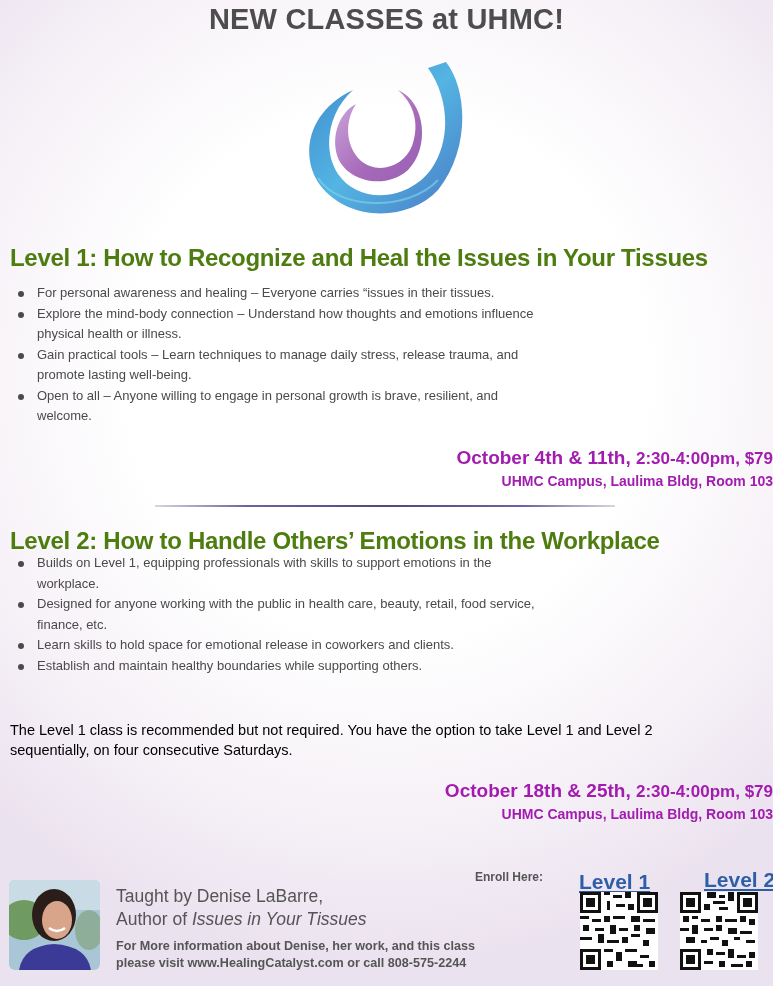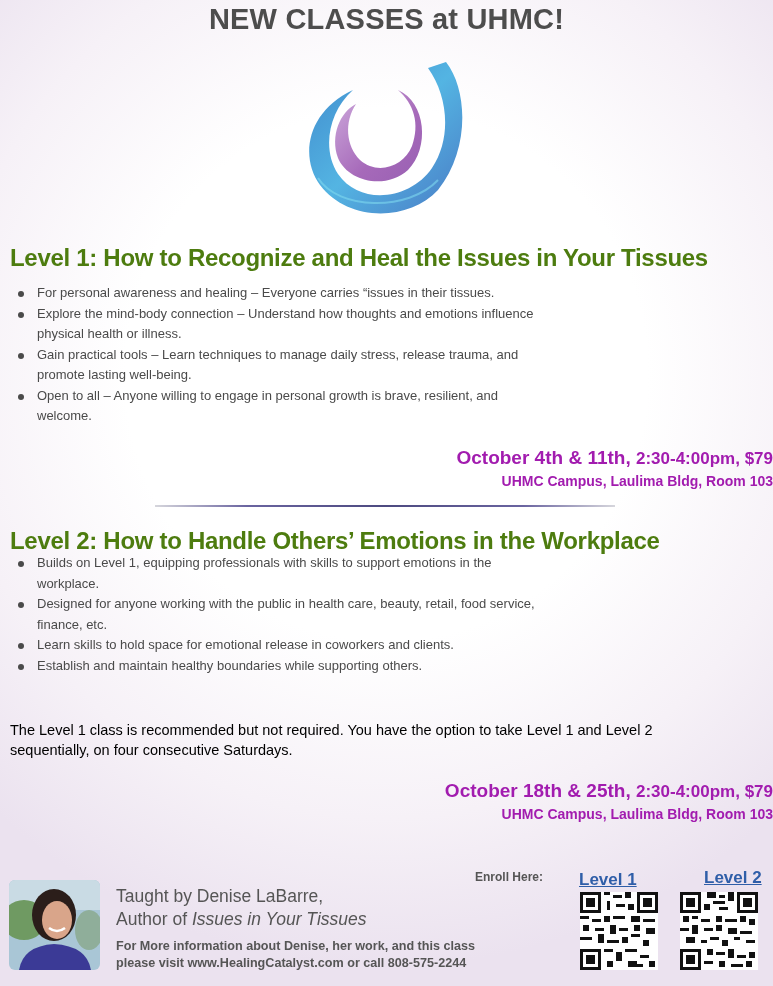--- a/index.html
+++ b/index.html
@@ -19,21 +19,21 @@
     .date { font-size: 19px; font-weight: bold; line-height: 24px; }
     .date .small { font-size: 17px; }
     .loc { font-size: 14px; font-weight: bold; line-height: 18px; }
     .divider { left: 155px; top: 505px; width: 460px; height: 2px; background: linear-gradient(90deg, rgba(120,120,140,0.3) 0%, #6a64a0 20%, #4d4a80 50%, #6a64a0 80%, rgba(120,120,140,0.3) 100%); }
     .note { left: 10px; width: 740px; top: 720px; font-size: 14.5px; line-height: 20px; color: #000000; }
     .photo { left: 9px; top: 880px; width: 91px; height: 90px; border-radius: 6px; overflow: hidden; }
     .taught { left: 116px; top: 885px; font-size: 17.5px; line-height: 23px; color: #555; white-space: nowrap; }
     .taught em { font-style: italic; margin-top: 20px; }
     .info { left: 116px; top: 938px; font-size: 12.6px; line-height: 17px; font-weight: bold; color: #555; white-space: nowrap; }
     .enroll { left: 468px; top: 870px; font-size: 12px; font-weight: bold; color: #555; white-space: nowrap; margin-left: 7px; }
-    .qrlink { font-size: 17px; font-weight: bold; color: #2f5ea8; text-decoration: underline; white-space: nowrap; }
+    .qrlink { font-size: 21px; font-weight: bold; color: #2f5ea8; text-decoration: underline; white-space: nowrap; }
     .qr { width: 78px; height: 78px; background: #fff; }
   </style>
 </head>
 <body>
 
 <div class="abs title">NEW CLASSES at UHMC!</div>
 
 <div class="abs logo">
   <svg width="175" height="170" viewBox="0 0 175 170">
     <defs>

